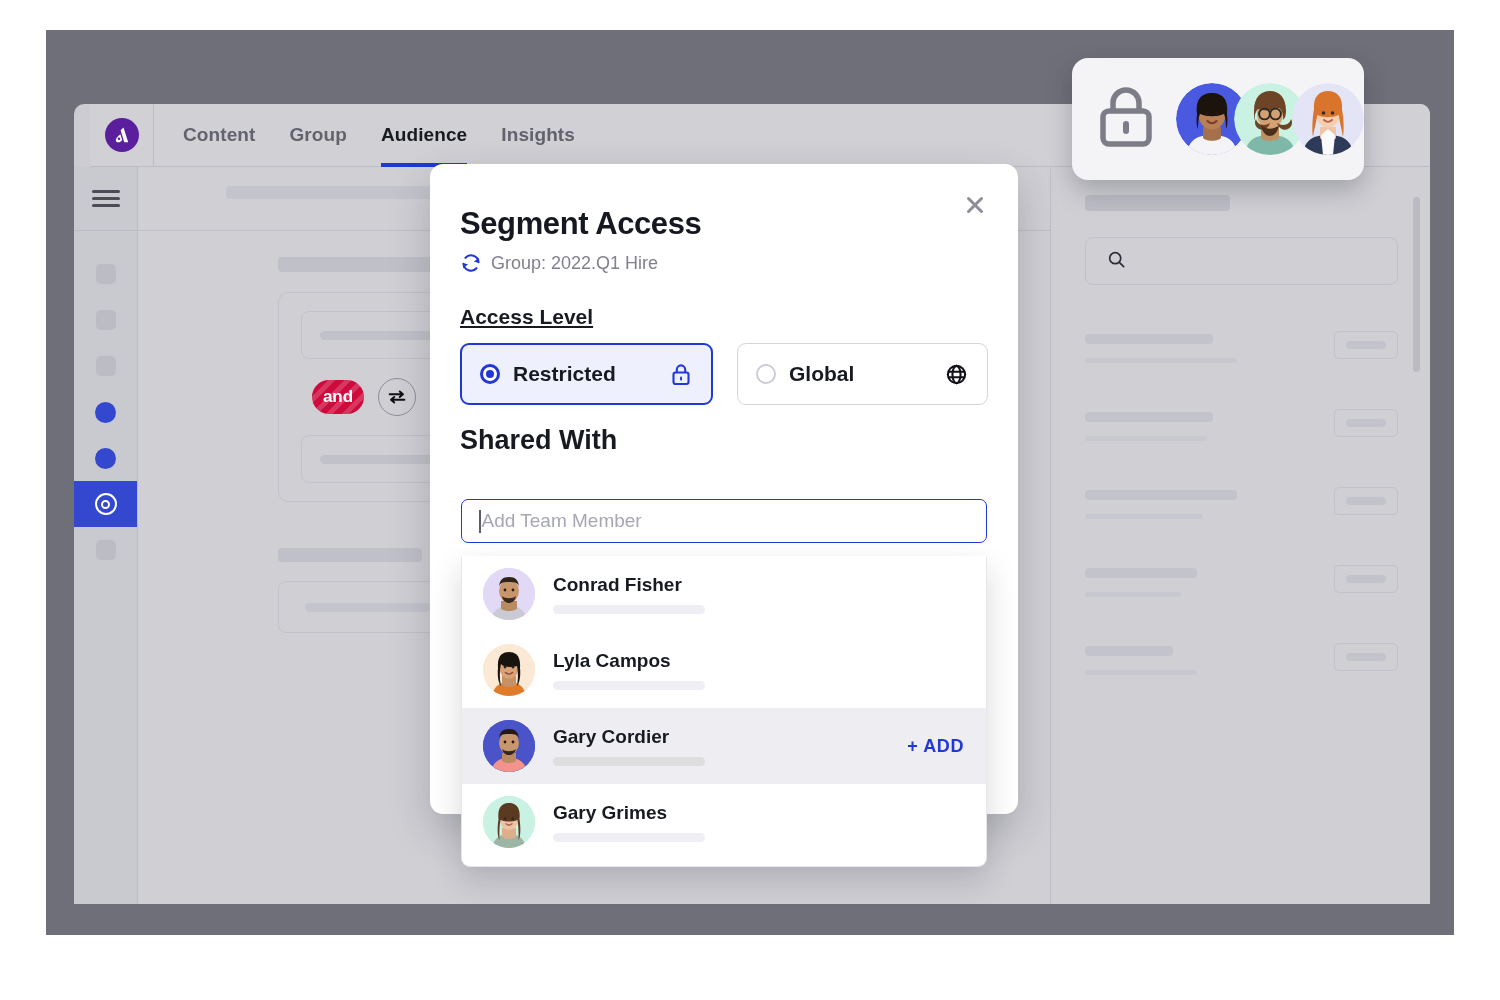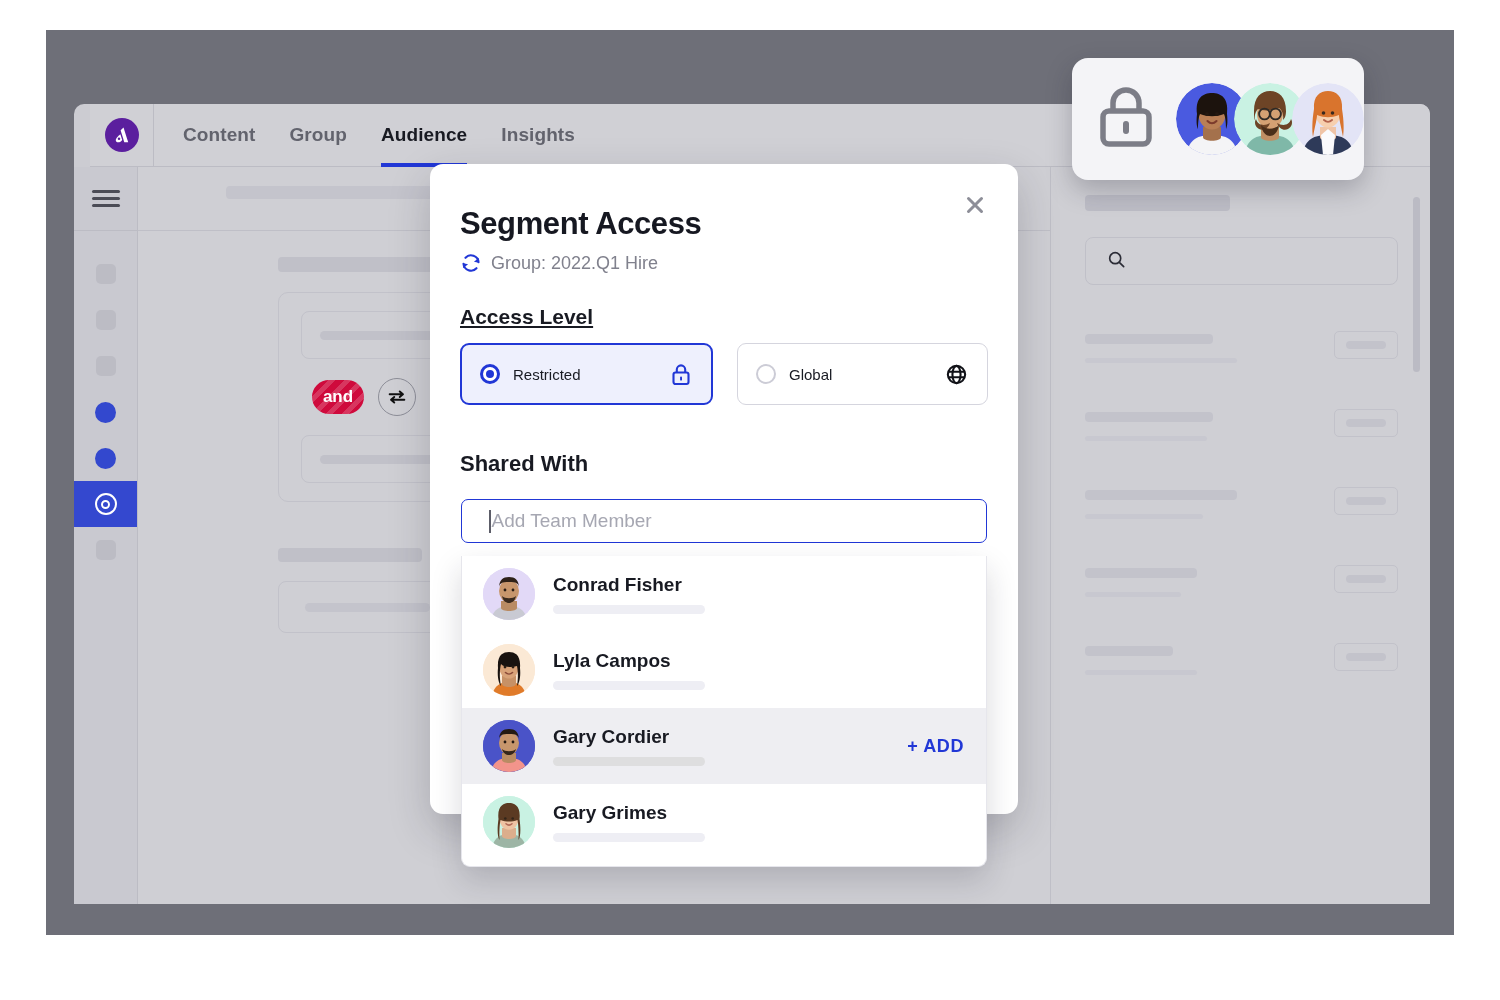--- a/index.html
+++ b/index.html
@@ -181,28 +181,28 @@
   }
   .level.sel { border: 2px solid #2137d6; background: #eef0fd; }
   .level.unsel { border: 1.5px solid #d5d5de; background: #fff; }
   .radio { width: 20px; height: 20px; border-radius: 50%; flex: 0 0 auto; }
   .radio.on { border: 3.5px solid #2137d6; background:#fff; position:relative; }
   .radio.on::after {
     content:""; position:absolute; left:50%; top:50%; transform:translate(-50%,-50%);
     width: 8px; height: 8px; border-radius:50%; background:#2137d6;
   }
   .radio.off { border: 2px solid #ccccd6; background:#fff; }
-  .level-lbl { font-size: 15px; font-weight: 400; color:#181a22; margin-left: 13px; flex:1; }
-  .h-shared { font-size: 22px; font-weight: 800; color:#181a22; margin-top: 46px; }
+  .level-lbl { font-size: 21px; font-weight: 700; color:#181a22; margin-left: 13px; flex:1; }
+  .h-shared { font-size: 27px; font-weight: 800; color:#181a22; margin-top: 20px; }
 
   
   .combo {
     position: absolute; left: 461px; top: 499px; width: 526px; height: 44px;
     border: 1.5px solid #2137d6; border-radius: 7px; background: #fff;
-    display:flex; align-items:center; padding-left: 27px;
+    display:flex; align-items:center; padding-left: 17px;
   }
   .caret { width: 1.5px; height: 23px; background: #5c5d68; margin-right: 1px; }
   .combo-ph { font-size: 19px; color: #a6a7b2; }
   .dropdown {
     position: absolute; left: 461px; top: 556px; width: 526px; height: 311px;
     background: #fff; border: 1px solid #e6e6ec; border-top: none;
     border-radius: 0 0 9px 9px;
     box-shadow: 0 14px 30px rgba(30,30,45,.17);
     overflow: hidden;
   }

